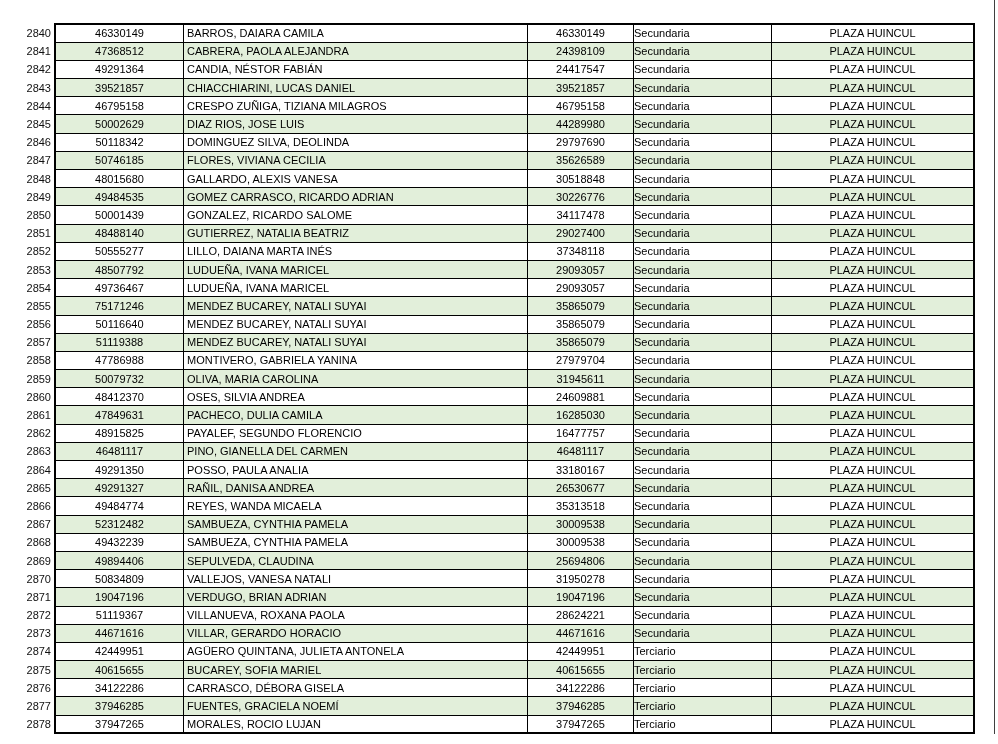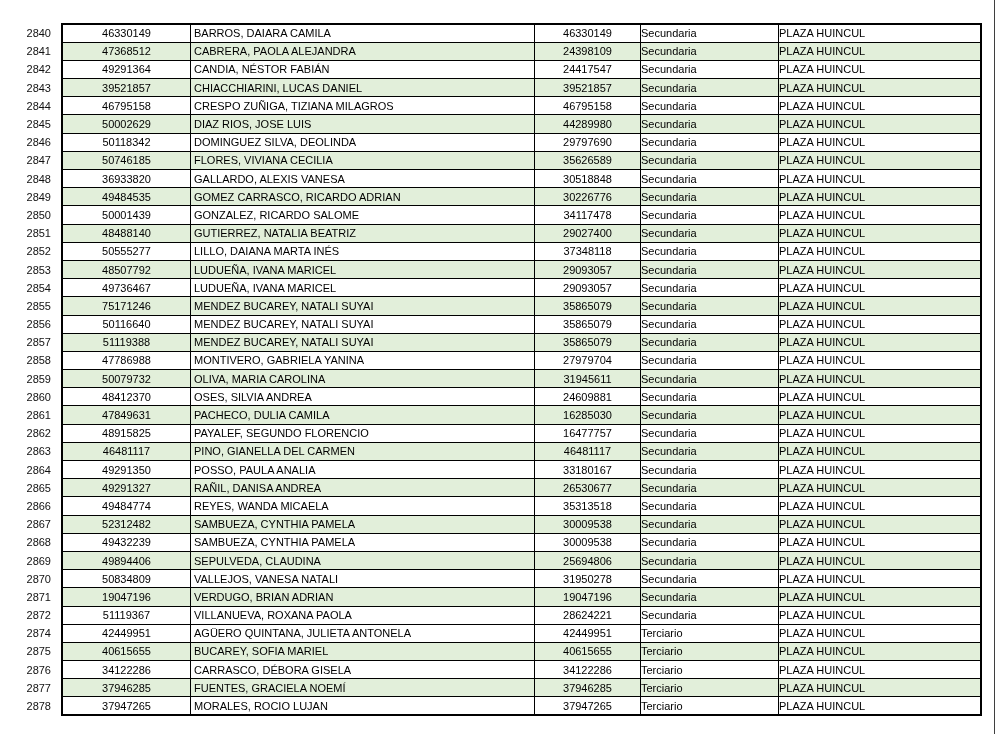--- a/index.html
+++ b/index.html
@@ -22,32 +22,32 @@
     border-collapse: collapse;
     table-layout: fixed;
     font-size: 11px;
     color: #000000;
   }
   table.records tr { height: 18.2px; }
   td { padding: 0; overflow: hidden; white-space: nowrap; }
   td.rownum {
     width: 51px;
     text-align: right;
-    padding-right: 10px;
+    padding-right: 3px;
     border: none;
     background: #ffffff;
     font-size: 11px;
     color: #111111;
   }
   td.data { border: 1px solid #000000; }
   td.c-dni   { width: 127px; text-align: center; }
   td.c-name  { width: 340px; text-align: left; padding-left: 3px; }
   td.c-doc   { width: 105px; text-align: center; }
   td.c-level { width: 137px; }
-  td.c-loc   { width: 201px; text-align: left; margin-top: 24px; }
+  td.c-loc   { width: 201px; text-align: center; margin-top: 24px; }
   tr.green td.data { background: #e2efda; }
   tr:not(.green) td.data { background: #ffffff; }
   
   table.records tr:first-child td.data { border-top-width: 2px; }
   table.records tr:last-child td.data { border-bottom-width: 2px; }
   td.c-dni { border-left-width: 2px !important; }
   td.c-loc { border-right-width: 2px !important; }
   .page-edge-line {
     position: absolute;
     left: 994px;
@@ -122,21 +122,21 @@
         <tr class="green">
           <td class="rownum">2847</td>
           <td class="data c-dni">50746185</td>
           <td class="data c-name">FLORES, VIVIANA CECILIA</td>
           <td class="data c-doc">35626589</td>
           <td class="data c-level">Secundaria</td>
           <td class="data c-loc">PLAZA HUINCUL</td>
         </tr>
         <tr>
           <td class="rownum">2848</td>
-          <td class="data c-dni">36933820</td>
+          <td class="data c-dni">48015680</td>
           <td class="data c-name">GALLARDO, ALEXIS VANESA</td>
           <td class="data c-doc">30518848</td>
           <td class="data c-level">Secundaria</td>
           <td class="data c-loc">PLAZA HUINCUL</td>
         </tr>
         <tr class="green">
           <td class="rownum">2849</td>
           <td class="data c-dni">49484535</td>
           <td class="data c-name">GOMEZ CARRASCO, RICARDO ADRIAN</td>
           <td class="data c-doc">30226776</td>
@@ -317,20 +317,28 @@
           <td class="data c-name">VERDUGO, BRIAN ADRIAN</td>
           <td class="data c-doc">19047196</td>
           <td class="data c-level">Secundaria</td>
           <td class="data c-loc">PLAZA HUINCUL</td>
         </tr>
         <tr>
           <td class="rownum">2872</td>
           <td class="data c-dni">51119367</td>
           <td class="data c-name">VILLANUEVA, ROXANA PAOLA</td>
           <td class="data c-doc">28624221</td>
+          <td class="data c-level">Secundaria</td>
+          <td class="data c-loc">PLAZA HUINCUL</td>
+        </tr>
+        <tr class="green">
+          <td class="rownum">2873</td>
+          <td class="data c-dni">44671616</td>
+          <td class="data c-name">VILLAR, GERARDO HORACIO</td>
+          <td class="data c-doc">44671616</td>
           <td class="data c-level">Secundaria</td>
           <td class="data c-loc">PLAZA HUINCUL</td>
         </tr>
         <tr>
           <td class="rownum">2874</td>
           <td class="data c-dni">42449951</td>
           <td class="data c-name">AGÜERO QUINTANA, JULIETA ANTONELA</td>
           <td class="data c-doc">42449951</td>
           <td class="data c-level">Terciario</td>
           <td class="data c-loc">PLAZA HUINCUL</td>

